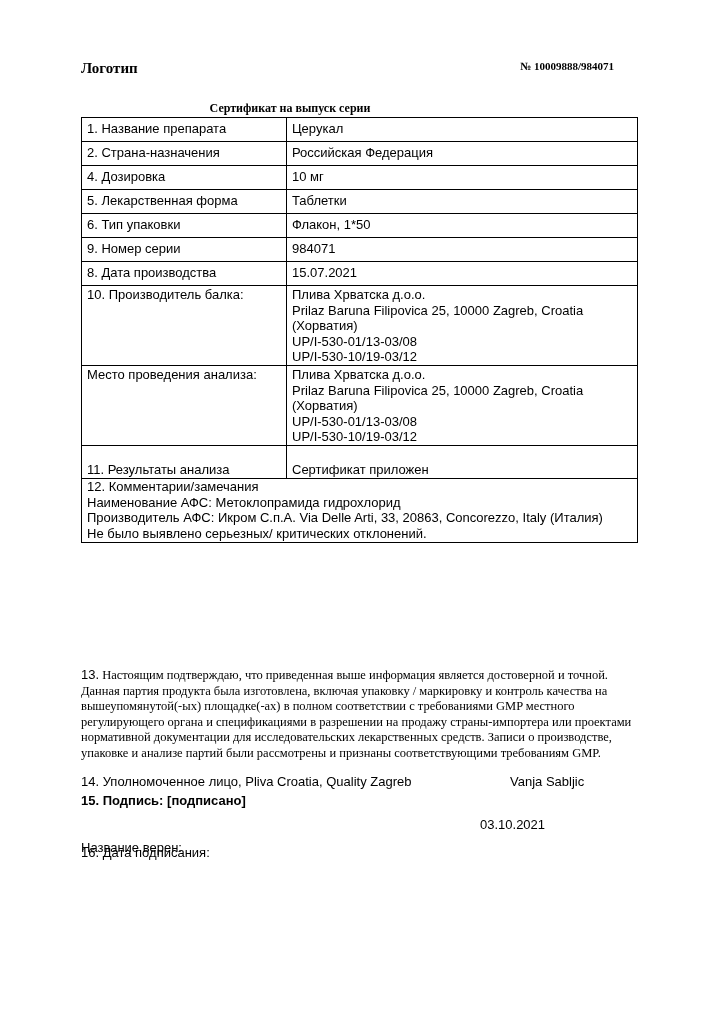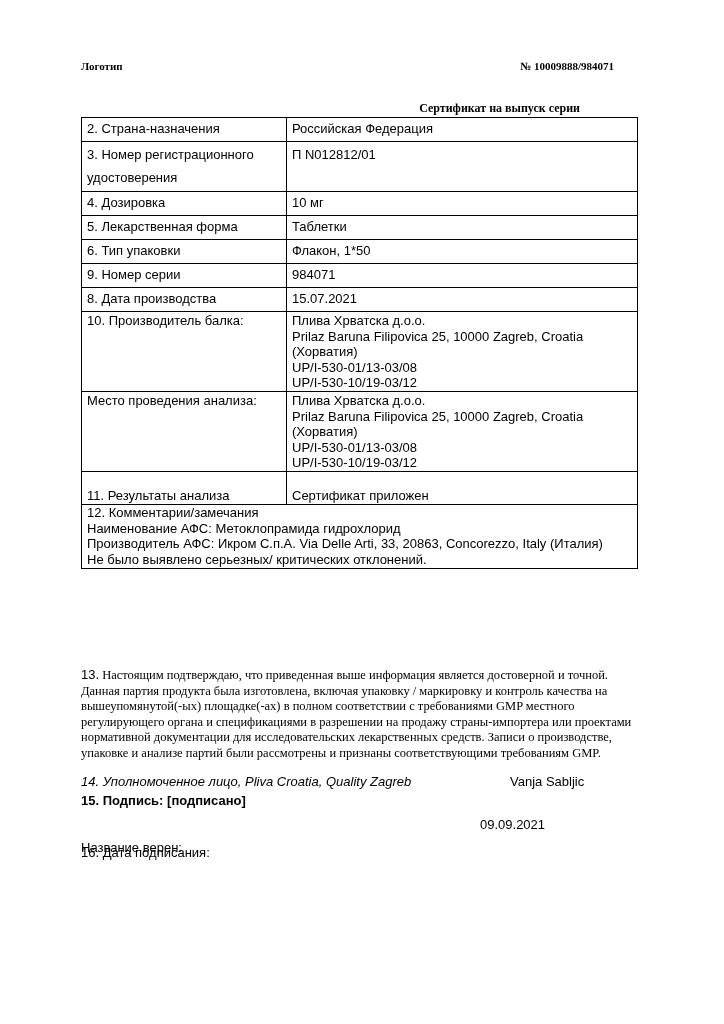--- a/index.html
+++ b/index.html
@@ -1,22 +1,22 @@
 <!DOCTYPE html>
 <html><head>
 <meta charset="utf-8">
 <style>
   html, body { margin: 0; padding: 0; background: #ffffff; }
   body { width: 724px; height: 1024px; position: relative; overflow: hidden; color: #000; }
   .serif { font-family: "Liberation Serif", "DejaVu Serif", serif; }
   .sans { font-family: "Liberation Sans", "DejaVu Sans", sans-serif; }
 
-  .hdr-left { position: absolute; left: 81px; top: 60px; font-size: 11px; font-weight: bold; }
+  .hdr-left { position: absolute; left: 81px; top: 60px; font-size: 15px; font-weight: bold; }
   .hdr-right { position: absolute; right: 110px; top: 60px; font-size: 11px; font-weight: bold; }
-  .title { position: absolute; left: 0; width: 580px; top: 101px; text-align: right; font-size: 12px; font-weight: bold; }
+  .title { position: absolute; left: 0; width: 580px; top: 101px; text-align: center; font-size: 12px; font-weight: bold; }
 
   table.cert { position: absolute; left: 81px; top: 117px; width: 557px; border-collapse: collapse; font-size: 13px; }
   table.cert td { border: 1.4px solid #000; vertical-align: top; padding: 2px 5px 2px 5px; line-height: 15.5px; }
   table.cert td.k { width: 194px; }
   table.cert tr.single td { height: 19px; padding-top: 3px; padding-bottom: 1px; }
   table.cert tr.tall td { height: 42px; line-height: 23px; padding-top: 1px; }
   table.cert tr.multi td { padding-top: 1px; padding-bottom: 0; line-height: 15.6px; }
   table.cert tr.compact td { padding-top: 16px; padding-bottom: 0; line-height: 15.5px; height: 16px; }
   table.cert td.full { padding-top: 0; padding-bottom: 1px; line-height: 15.6px; }
   .line { display: block; }
@@ -28,27 +28,27 @@
 </style>
 </head>
 <body>
 
 <div class="hdr-left serif">Логотип</div>
 <div class="hdr-right serif">№ 10009888/984071</div>
 <div class="title serif">Сертификат на выпуск серии</div>
 
 <table class="cert sans">
   <tbody>
+      <tr class="single">
+    <td class="k">1. Название препарата</td>
+    <td>Церукал</td>
+  </tr>
   <tr class="single">
     <td class="k">2. Страна-назначения</td>
     <td>Российская Федерация</td>
-  </tr>
-  <tr class="tall">
-    <td class="k">3. Номер регистрационного удостоверения</td>
-    <td>П N012812/01</td>
   </tr>
   <tr class="single">
     <td class="k">4. Дозировка</td>
     <td>10 мг</td>
   </tr>
   <tr class="single">
     <td class="k">5. Лекарственная форма</td>
     <td>Таблетки</td>
   </tr>
   <tr class="single">
@@ -93,18 +93,18 @@
       <span class="line">Наименование АФС: Метоклопрамида гидрохлорид</span>
       <span class="line">Производитель АФС: Икром С.п.А. Via Delle Arti, 33, 20863, Concorezzo, Italy (Италия)</span>
       <span class="line">Не было выявлено серьезных/ критических отклонений.</span>
     </td>
   </tr>
 </tbody>
   </table>
 
 <div class="p13 serif"><span class="num">13.</span><span> Настоящим подтверждаю, что приведенная выше информация является достоверной и точной. Данная партия продукта была изготовлена, включая упаковку / маркировку и контроль качества на вышеупомянутой(-ых) площадке(-ах) в полном соответствии с требованиями GMP местного регулирующего органа и спецификациями в разрешении на продажу страны-импортера или проектами нормативной документации для исследовательских лекарственных средств. Записи о производстве, упаковке и анализе партий были рассмотрены и признаны соответствующими требованиям GMP.</span></div>
 
-<div class="row sans" style="top:774px;font-style:italic;">14. Уполномоченное лицо, Pliva Croatia, Quality Zagreb</div>
+<div class="row sans" style="top:774px;">14. Уполномоченное лицо, Pliva Croatia, Quality Zagreb</div>
 <div class="row-right sans" style="left:510px; top:774px;">Vanja Sabljic</div>
 <div class="row sans" style="top:793px;font-weight:bold;">15. Подпись: [подписано]</div>
 <div class="row sans" style="top:817px;margin-top:28px;">16. Дата подписания:</div>
-<div class="row-right sans" style="left:480px; top:817px;">09.09.2021</div>
+<div class="row-right sans" style="left:480px; top:817px;">03.10.2021</div>
 <div class="row sans" style="top:840px;">Название верен:</div>
 
 </body></html>

